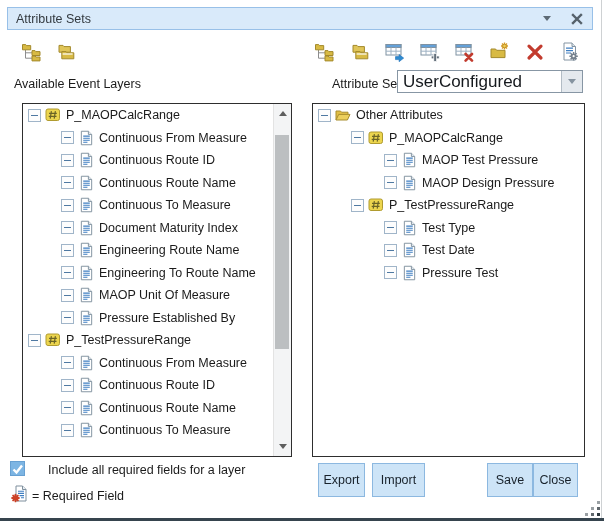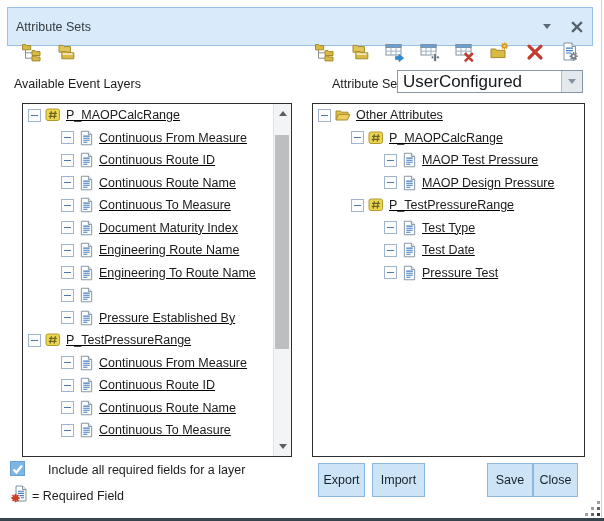--- a/index.html
+++ b/index.html
@@ -4,21 +4,21 @@
 <style>
   html,body{margin:0;padding:0;}
   body{
     width:604px;height:521px;position:relative;overflow:hidden;
     background:#ffffff;
     font-family:"Liberation Sans",sans-serif;
     -webkit-font-smoothing:antialiased;
   }
   
   #titlebar{
-    position:absolute;left:7px;top:7px;width:586px;height:39px;box-sizing:border-box;
+    position:absolute;left:7px;top:7px;width:586px;height:23px;box-sizing:border-box;
     background:var(--titlebar-bg,#d9eafa);
     border:1px solid var(--titlebar-border,#98c0e8);
     display:flex;align-items:center;padding:0 8px;gap:16px;
   }
   #titlebar .title{flex:1;font-size:12.5px;color:#333a40;}
   .tb-btn{display:flex;align-items:center;justify-content:center;width:14px;height:14px;cursor:default;}
   .tri-down{width:0;height:0;border-left:4.5px solid transparent;border-right:4.5px solid transparent;border-top:5px solid #5d6a75;}
   
   .toolbar{position:absolute;top:41px;display:flex;gap:14px;}
   #toolbar-left{left:21px;gap:13px;}
@@ -37,21 +37,21 @@
   #combo .combo-value{flex:1;font-size:17px;color:#15191d;padding-left:5px;line-height:21px;overflow:hidden;}
   #combo .combo-btn{width:20px;background:#e4e9ee;border-left:1px solid #b2bcc5;display:flex;align-items:center;justify-content:center;}
   #combo .combo-btn .tri{width:0;height:0;border-left:4.5px solid transparent;border-right:4.5px solid transparent;border-top:5px solid #8593a0;}
   
   .panel{position:absolute;top:103px;height:354px;box-sizing:border-box;border:1px solid #2e2e2e;background:#fff;}
   #panel-left{left:22px;width:270px;}
   #panel-right{left:312px;width:273px;}
   .tree{position:absolute;top:0;bottom:0;left:0;overflow:hidden;}
   #panel-left .tree{right:17px;}
   #panel-right .tree{right:0;}
-  .tree-row{height:22.5px;display:flex;align-items:center;white-space:nowrap;text-decoration:underline;}
+  .tree-row{height:22.5px;display:flex;align-items:center;white-space:nowrap;}
   .expander{
     width:13px;height:13px;box-sizing:border-box;flex:none;
     border:1px solid #a0b5c9;background:#fdfdfd;
     display:flex;align-items:center;justify-content:center;
   }
   .expander::after{content:"";display:block;width:7px;height:1px;background:#4f79a2;}
   .tree-icon{flex:none;width:16px;height:16px;margin:0 5px 0 4px;display:flex;align-items:center;justify-content:center;}
   .tree-icon svg{display:block;}
   .tree-label{font-size:12.5px;color:#1b1b1b;}
   
@@ -296,20 +296,21 @@
       </div>
       <div class="tree-row" style="padding-left: 38px;">
         <span class="expander"></span>
         <span class="tree-icon">
           <svg width="15" height="16" viewBox="0 0 16 16">
        <path d="M2.5 0.8 H10 L13.5 4.2 V15.2 H2.5 z" fill="#fff" stroke="#7e8f9d"></path>
        <path d="M10 0.8 V4.2 H13.5" fill="#e8eef3" stroke="#7e8f9d"></path>
        <path d="M4.5 6 H11.5 M4.5 8.2 H11.5 M4.5 10.4 H11.5 M4.5 12.6 H9" stroke="#3e7ec1" stroke-width="1.1" fill="none"></path>
      </svg>
         </span>
+        <span class="tree-label">MAOP Unit Of Measure</span>
       </div>
       <div class="tree-row" style="padding-left: 38px;">
         <span class="expander"></span>
         <span class="tree-icon">
           <svg width="15" height="16" viewBox="0 0 16 16">
        <path d="M2.5 0.8 H10 L13.5 4.2 V15.2 H2.5 z" fill="#fff" stroke="#7e8f9d"></path>
        <path d="M10 0.8 V4.2 H13.5" fill="#e8eef3" stroke="#7e8f9d"></path>
        <path d="M4.5 6 H11.5 M4.5 8.2 H11.5 M4.5 10.4 H11.5 M4.5 12.6 H9" stroke="#3e7ec1" stroke-width="1.1" fill="none"></path>
      </svg>
         </span>

